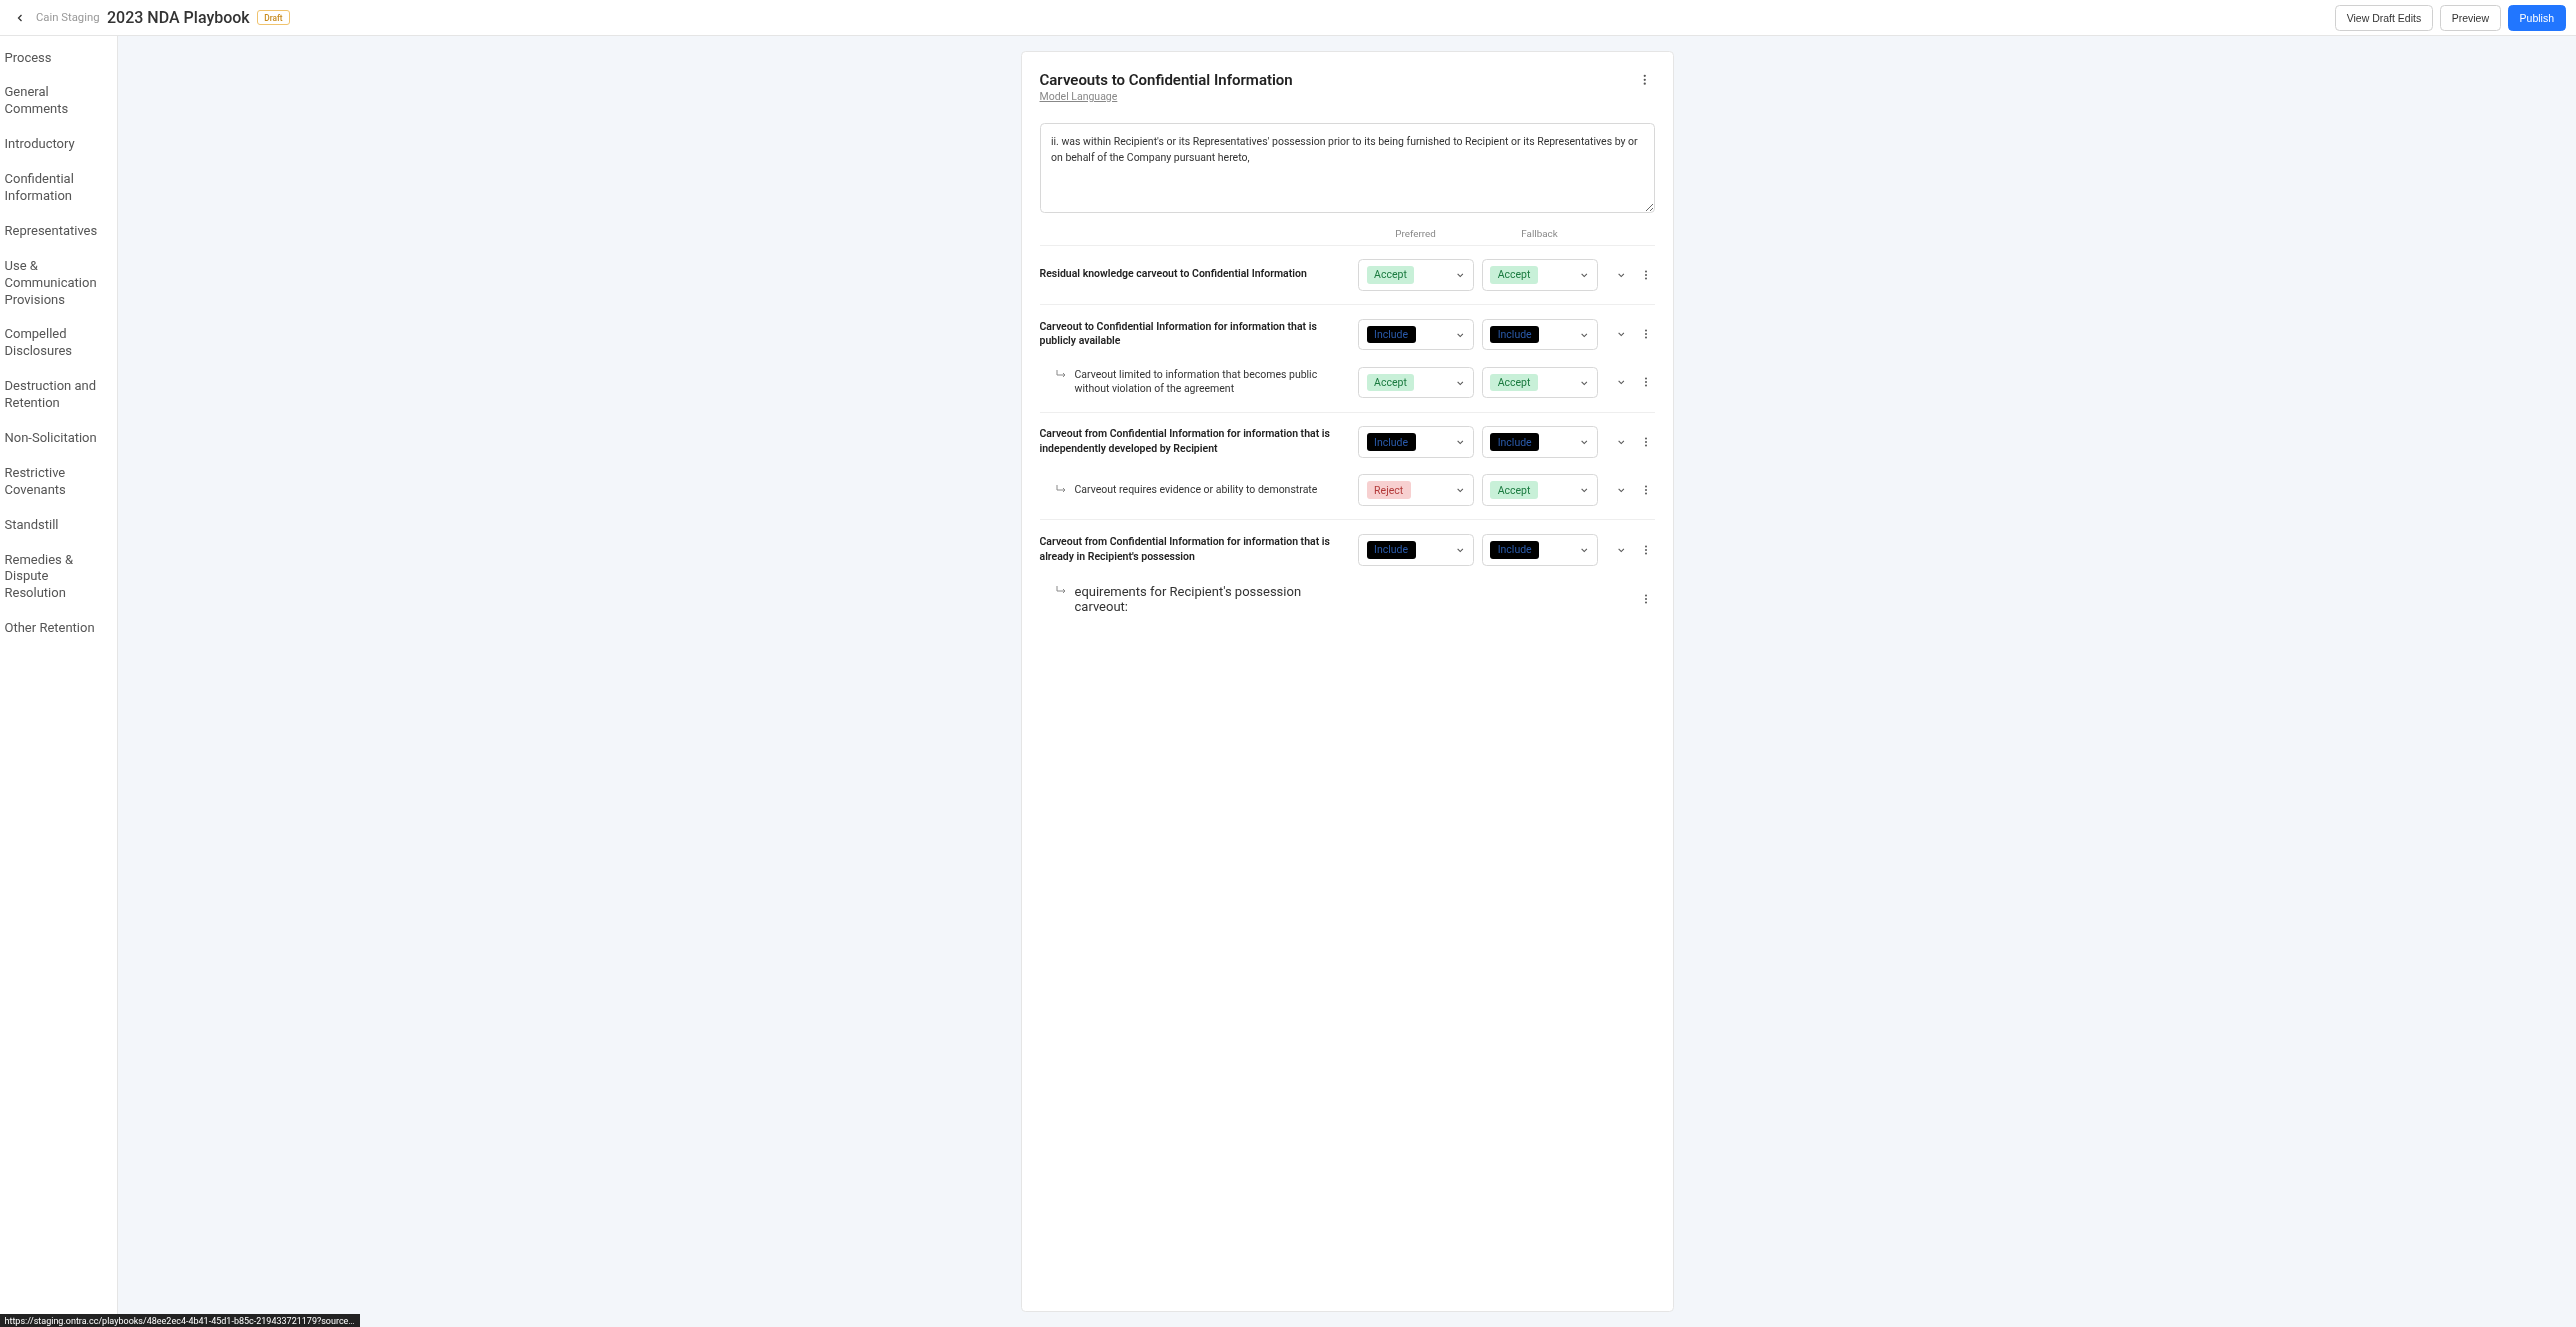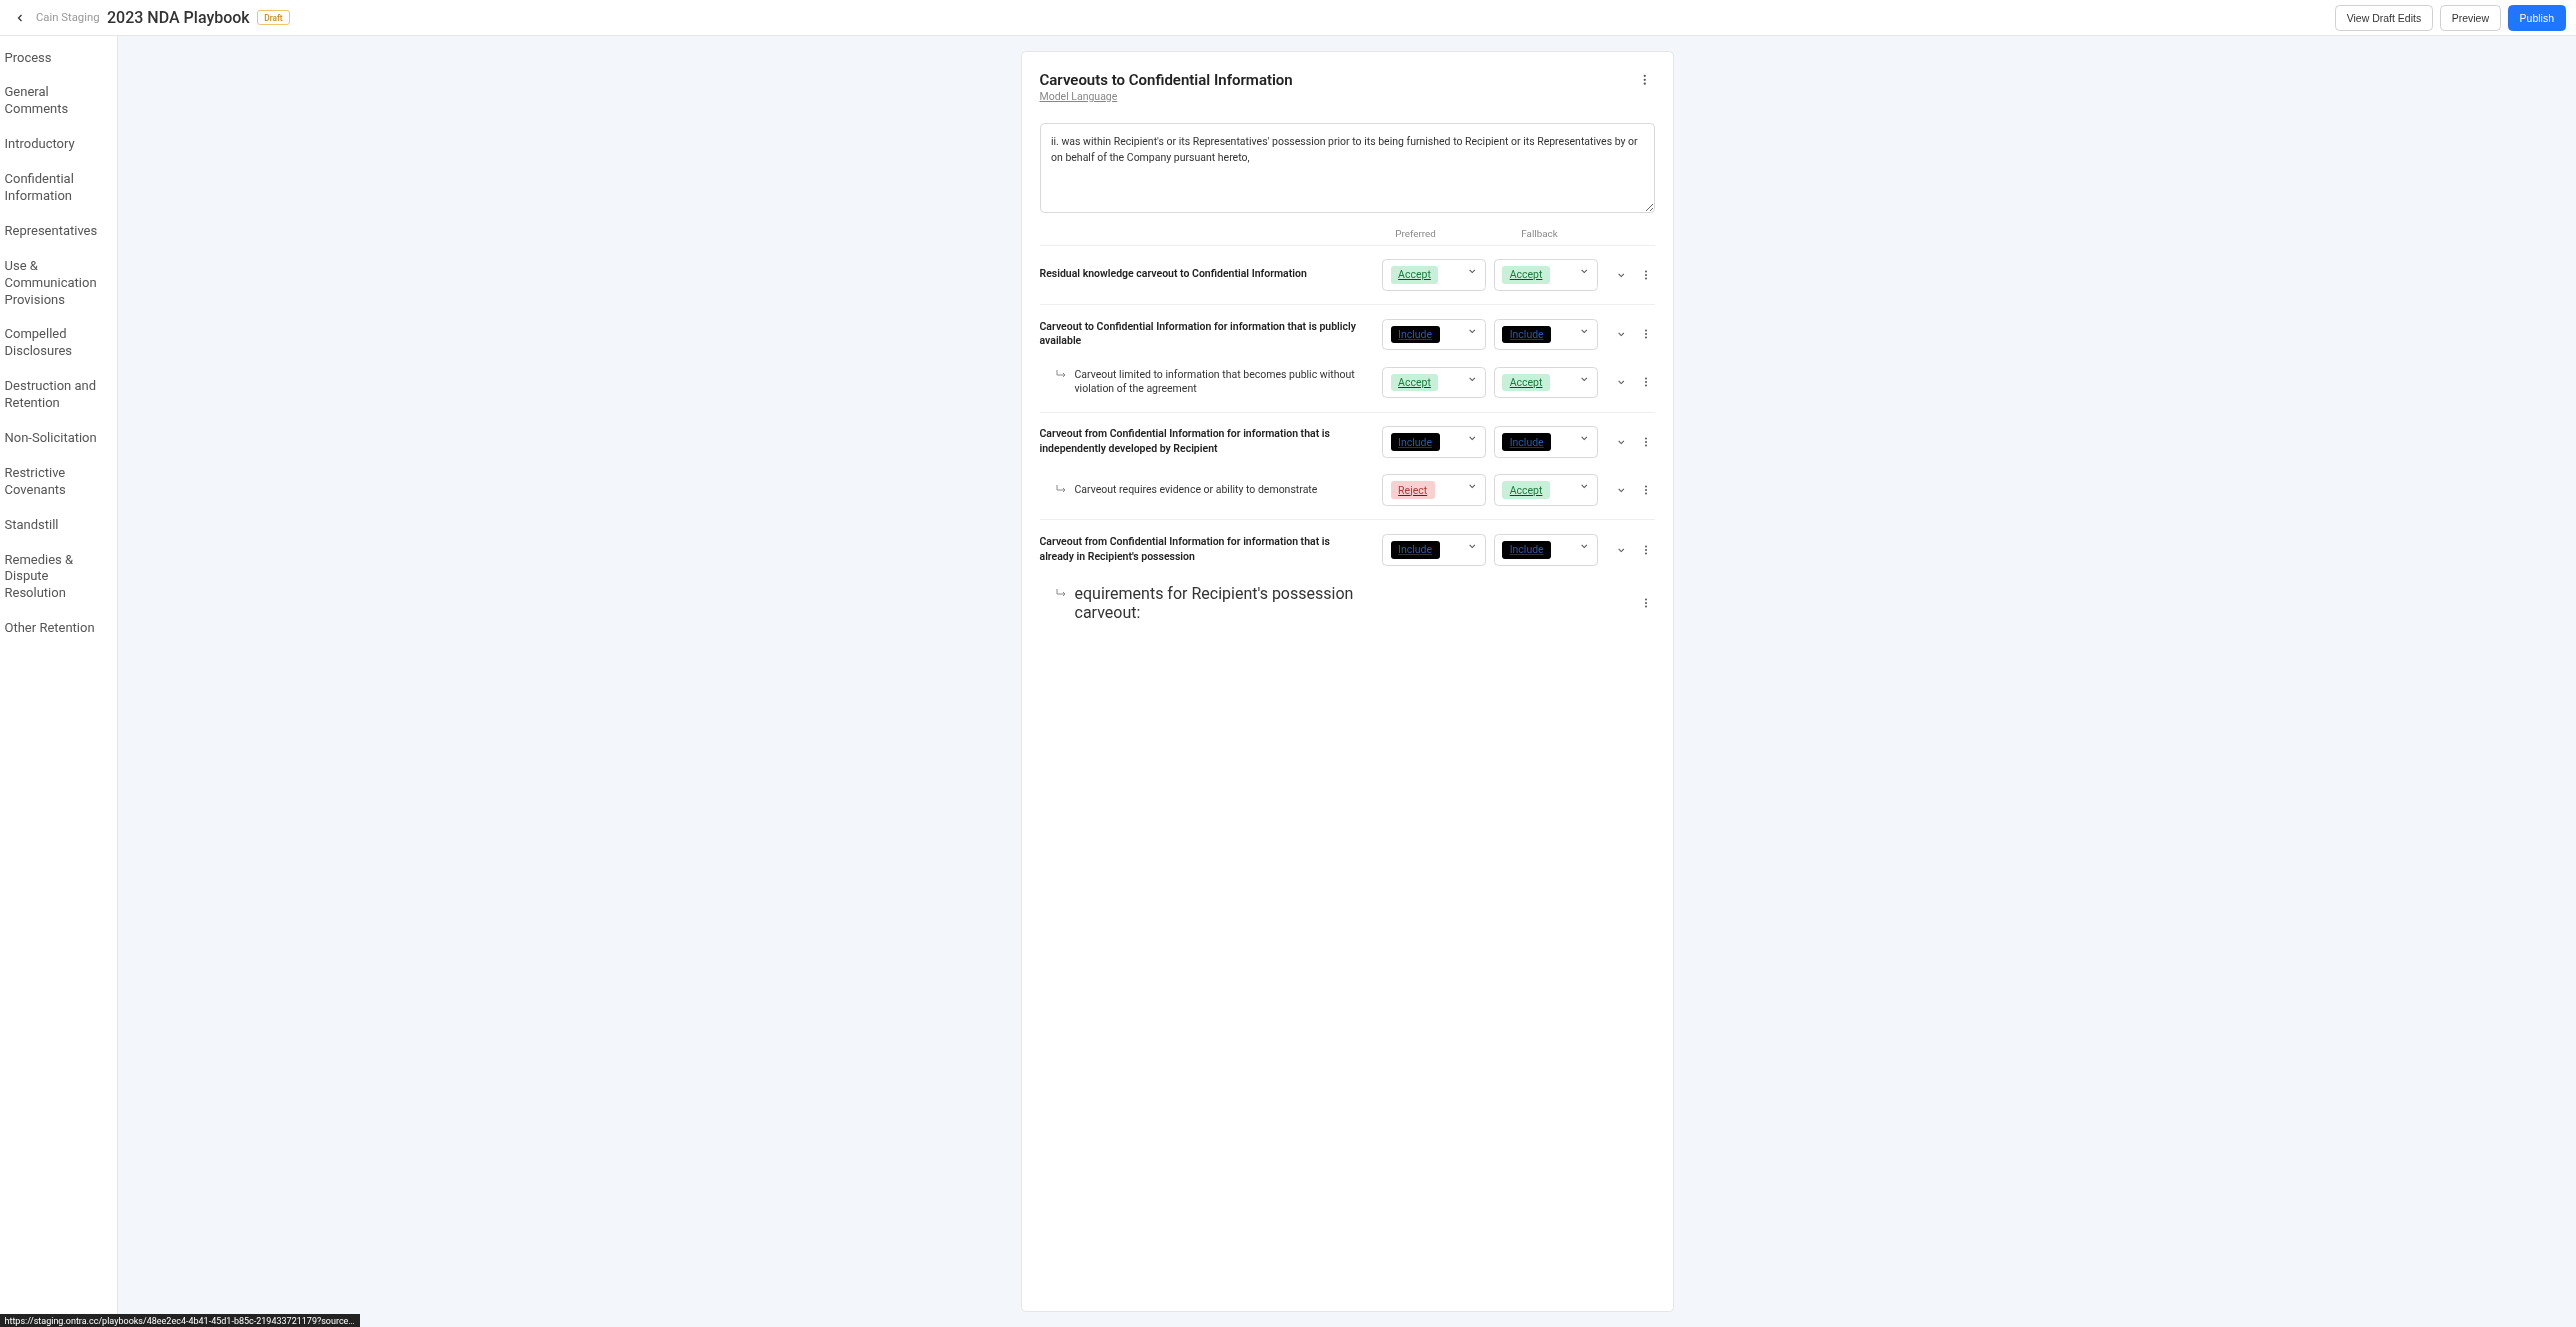--- a/index.html
+++ b/index.html
@@ -179,31 +179,30 @@
       padding-left: 35px;
       position: relative;
       color: #333;
     }
     .sub-indent-icon {
       position: absolute;
       left: 15px;
       top: 0px;
     }
     .select-box {
-      width: 104px;
+      width: 116px;
       border: 0.8px solid #d8d8d8;
       border-radius: 4.5px;
       padding: 6px 7.5px;
       display: flex;
-      align-items: flex-start;
+      align-items: flex-end;
       justify-content: space-between;
       cursor: pointer;
       margin: 0 3.8px;
       background: #fff;
-      text-decoration: underline;
     }
     .pill {
       padding: 2.3px 7.5px;
       border-radius: 3px;
       font-size: 10.5px;
     }
     .pill-accept {
       background: #c8f0d8;
       color: #1a7a3f;
     }
@@ -246,21 +245,21 @@
       text-overflow: ellipsis;
     }
     .partial-row {
       display: flex;
       padding-top: 4.5px;
       padding-bottom: 4.5px;
     }
     .partial-text {
       flex: 1;
       padding-left: 35px;
-      font-size: 16px;
+      font-size: 13px;
       color: #333;
       position: relative;
     }
   </style>
 </head>
 <body>
 
 <div class="header">
   <div class="header-left">
     <button class="back-btn">

